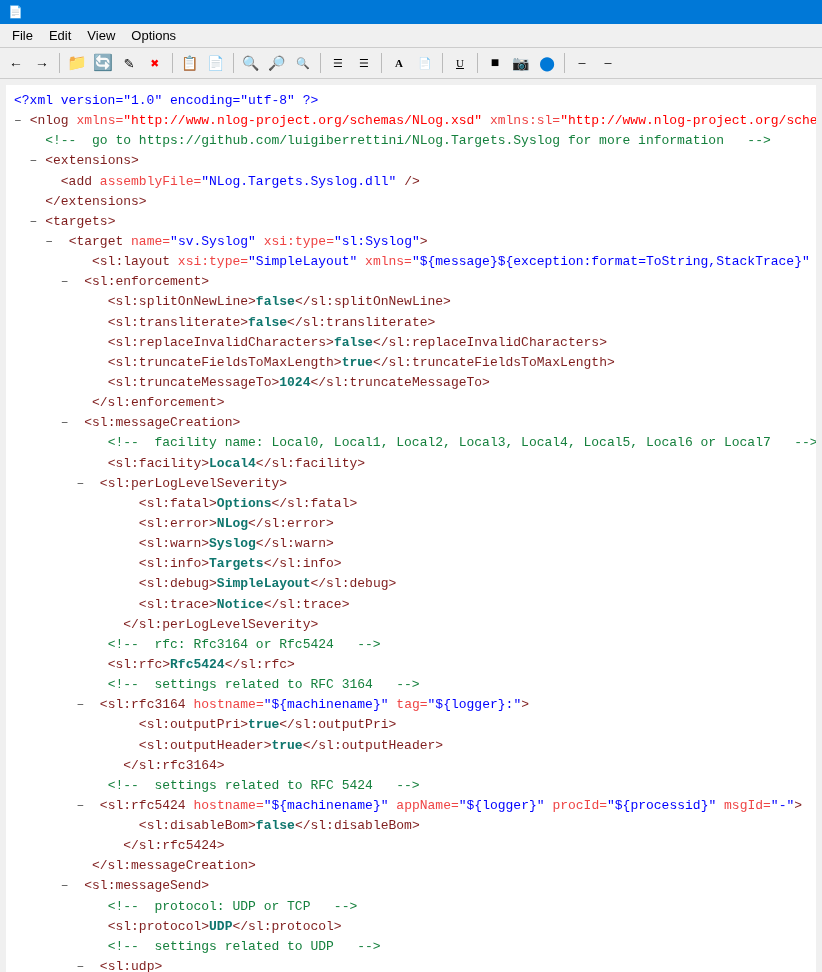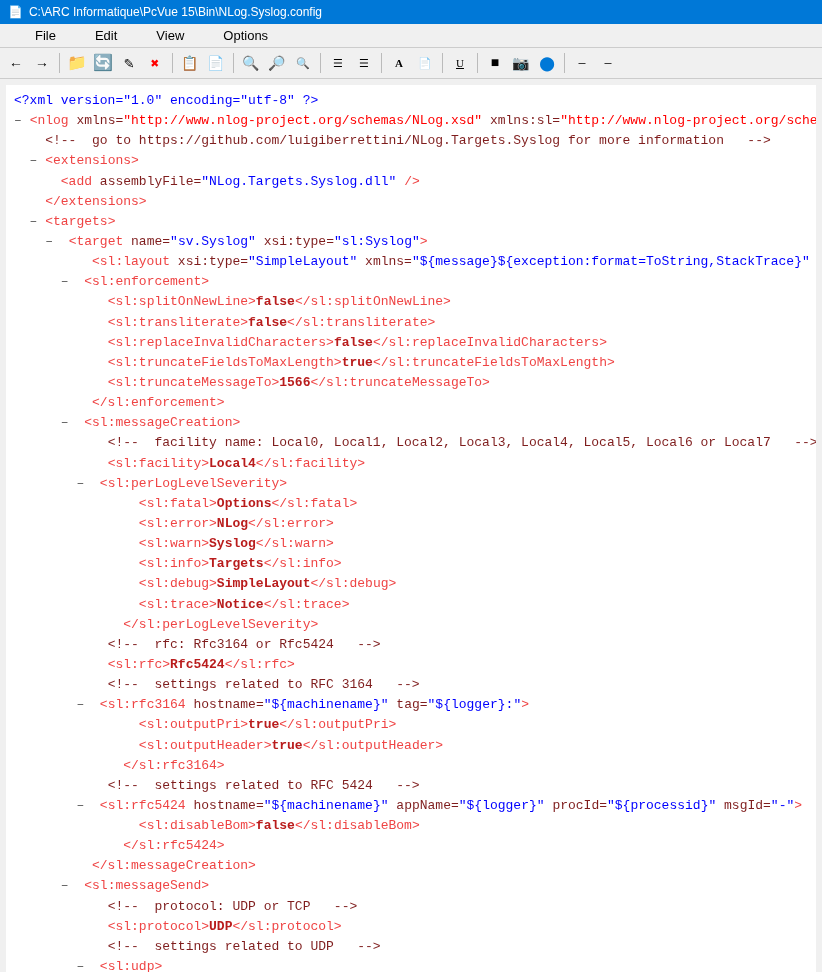--- a/index.html
+++ b/index.html
@@ -24,21 +24,20 @@
       display: flex;
       gap: 0;
       padding: 2px 4px;
       font-family: 'Segoe UI', Arial, sans-serif;
       font-size: 13px;
       border-bottom: 1px solid #ccc;
     }
     #menu-bar span {
       padding: 2px 8px;
       cursor: pointer;
-      margin-left: 23px;
     }
 
     
     #toolbar {
       background: #f0f0f0;
       display: flex;
       align-items: center;
       padding: 3px 4px;
       gap: 2px;
       border-bottom: 1px solid #ccc;
@@ -60,33 +59,32 @@
       overflow: auto;
       height: calc(100vh - 80px);
       font-size: 13px;
       line-height: 1.55;
       white-space: pre;
       color: #000;
     }
 
     
     .xml-proc { color: #0000ff; }
-    .xml-tag { color: #ef4444; }
-    .xml-attr { color: #7f1d1d; }
+    .xml-tag { color: #7f1d1d; }
+    .xml-attr { color: #ef4444; }
     .xml-str { color: #0000ff; }
-    .xml-comment { color: #7f1d1d; font-style: normal; }
-    .xml-bold-val { color: #b91c1c; font-weight: bold; }
+    .xml-comment { color: #15803d; font-style: normal; }
+    .xml-bold-val { color: #0f766e; font-weight: bold; }
     .minus { color: #555; }
   </style>
 </head>
 <body>
 
 <div id="title-bar">
   <span>📄</span>
-  <span>C:\ARC Informatique\PcVue 15\Bin\NLog.Syslog.config</span>
 </div>
 
 <div id="menu-bar">
   <span>File</span>
   <span>Edit</span>
   <span>View</span>
   <span>Options</span>
 </div>
 
 <div id="toolbar">
@@ -128,21 +126,21 @@
       <span class="xml-tag">&lt;add</span> <span class="xml-attr">assemblyFile=</span><span class="xml-str" style="color:#0000ff;">"NLog.Targets.Syslog.dll"</span> <span class="xml-tag">/&gt;</span>
     <span class="xml-tag">&lt;/extensions&gt;</span>
   <span class="minus">–</span> <span class="xml-tag">&lt;targets&gt;</span>
     <span class="minus">–</span>  <span class="xml-tag">&lt;target</span> <span class="xml-attr">name=</span><span class="xml-str" style="color:#0000ff;">"sv.Syslog"</span> <span class="xml-attr">xsi:type=</span><span class="xml-str" style="color:#0000ff;">"sl:Syslog"</span><span class="xml-tag">&gt;</span>
           <span class="xml-tag">&lt;sl:layout</span> <span class="xml-attr">xsi:type=</span><span class="xml-str" style="color:#0000ff;">"SimpleLayout"</span> <span class="xml-attr">xmlns=</span><span class="xml-str" style="color:#0000ff;">"${message}${exception:format=ToString,StackTrace}"</span> <span class="xml-tag">/&gt;</span>
       <span class="minus">–</span>  <span class="xml-tag">&lt;sl:enforcement&gt;</span>
             <span class="xml-tag">&lt;sl:splitOnNewLine&gt;</span><span class="xml-bold-val">false</span><span class="xml-tag">&lt;/sl:splitOnNewLine&gt;</span>
             <span class="xml-tag">&lt;sl:transliterate&gt;</span><span class="xml-bold-val">false</span><span class="xml-tag">&lt;/sl:transliterate&gt;</span>
             <span class="xml-tag">&lt;sl:replaceInvalidCharacters&gt;</span><span class="xml-bold-val">false</span><span class="xml-tag">&lt;/sl:replaceInvalidCharacters&gt;</span>
             <span class="xml-tag">&lt;sl:truncateFieldsToMaxLength&gt;</span><span class="xml-bold-val">true</span><span class="xml-tag">&lt;/sl:truncateFieldsToMaxLength&gt;</span>
-            <span class="xml-tag">&lt;sl:truncateMessageTo&gt;</span><span class="xml-bold-val">1566</span><span class="xml-tag">&lt;/sl:truncateMessageTo&gt;</span>
+            <span class="xml-tag">&lt;sl:truncateMessageTo&gt;</span><span class="xml-bold-val">1024</span><span class="xml-tag">&lt;/sl:truncateMessageTo&gt;</span>
           <span class="xml-tag">&lt;/sl:enforcement&gt;</span>
       <span class="minus">–</span>  <span class="xml-tag">&lt;sl:messageCreation&gt;</span>
             <span class="xml-comment">&lt;!--  facility name: Local0, Local1, Local2, Local3, Local4, Local5, Local6 or Local7   --&gt;</span>
             <span class="xml-tag">&lt;sl:facility&gt;</span><span class="xml-bold-val">Local4</span><span class="xml-tag">&lt;/sl:facility&gt;</span>
         <span class="minus">–</span>  <span class="xml-tag">&lt;sl:perLogLevelSeverity&gt;</span>
                 <span class="xml-tag">&lt;sl:fatal&gt;</span><span class="xml-bold-val">Options</span><span class="xml-tag">&lt;/sl:fatal&gt;</span>
                 <span class="xml-tag">&lt;sl:error&gt;</span><span class="xml-bold-val">NLog</span><span class="xml-tag">&lt;/sl:error&gt;</span>
                 <span class="xml-tag">&lt;sl:warn&gt;</span><span class="xml-bold-val">Syslog</span><span class="xml-tag">&lt;/sl:warn&gt;</span>
                 <span class="xml-tag">&lt;sl:info&gt;</span><span class="xml-bold-val">Targets</span><span class="xml-tag">&lt;/sl:info&gt;</span>
                 <span class="xml-tag">&lt;sl:debug&gt;</span><span class="xml-bold-val">SimpleLayout</span><span class="xml-tag">&lt;/sl:debug&gt;</span>

